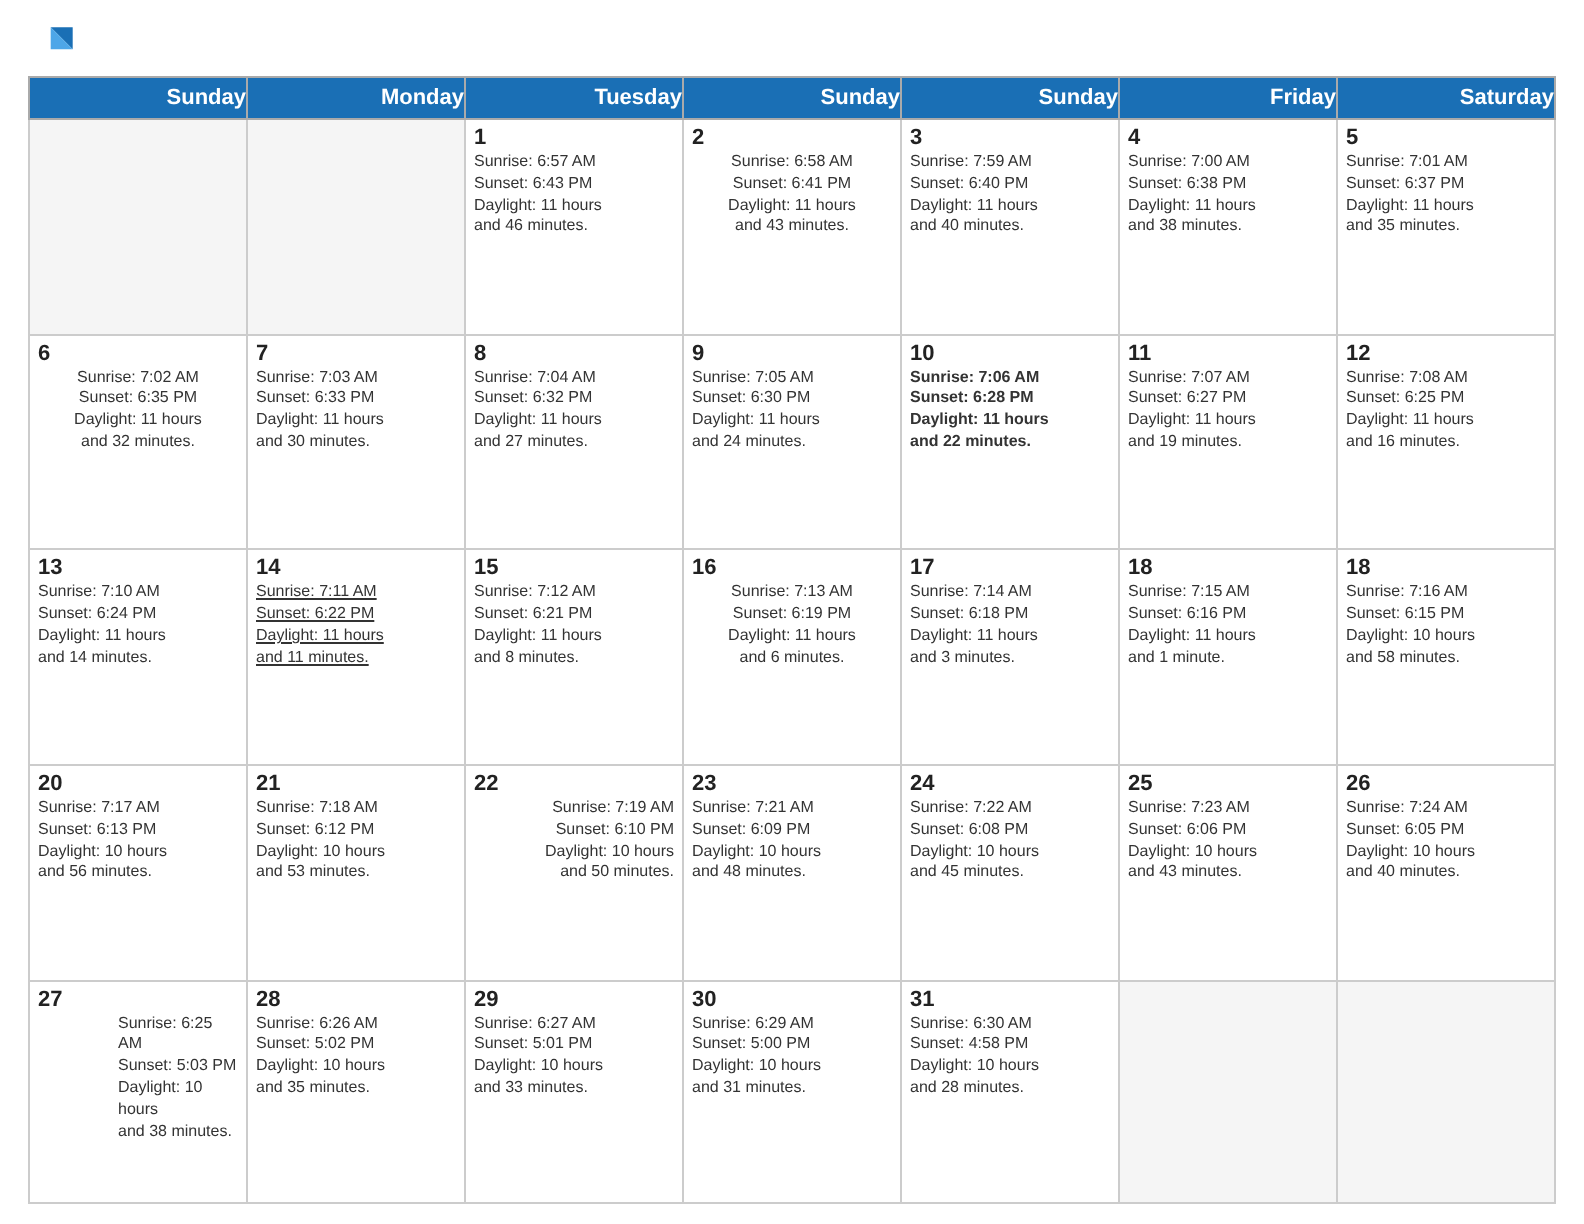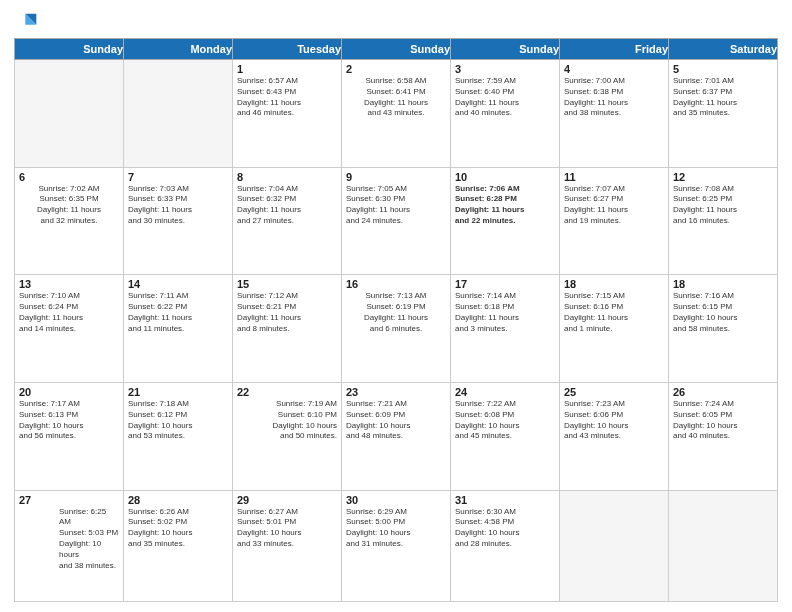--- a/index.html
+++ b/index.html
@@ -227,21 +227,21 @@
         <tr>
           <td>
             <span class="day-number">13</span>
             <div class="day-info" style="white-space: pre-line;">Sunrise: 7:10 AM
 Sunset: 6:24 PM
 Daylight: 11 hours
 and 14 minutes.</div>
           </td>
           <td>
             <span class="day-number">14</span>
-            <div class="day-info" style="white-space: pre-line;">Sunrise: 7:11 AM
+            <div class="day-info" style="white-space: pre-line; text-decoration: underline;">Sunrise: 7:11 AM
 Sunset: 6:22 PM
 Daylight: 11 hours
 and 11 minutes.</div>
           </td>
           <td>
             <span class="day-number">15</span>
             <div class="day-info" style="white-space: pre-line;">Sunrise: 7:12 AM
 Sunset: 6:21 PM
 Daylight: 11 hours
 and 8 minutes.</div>

